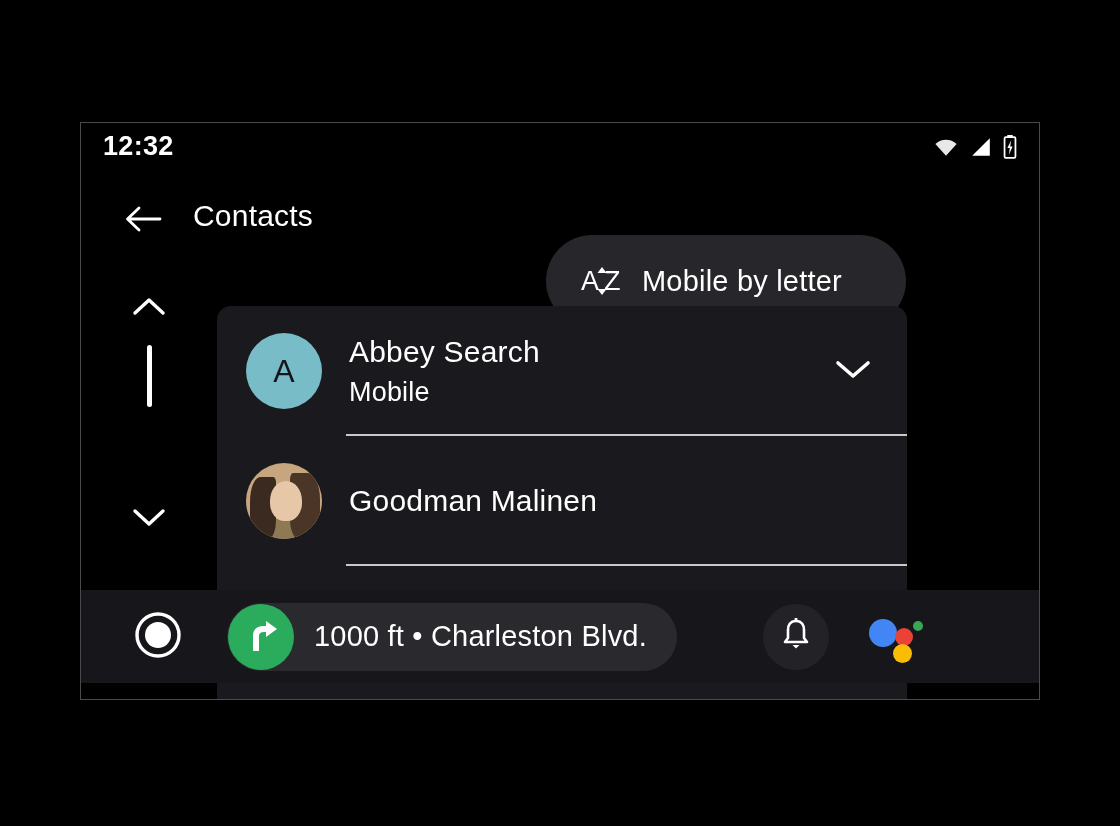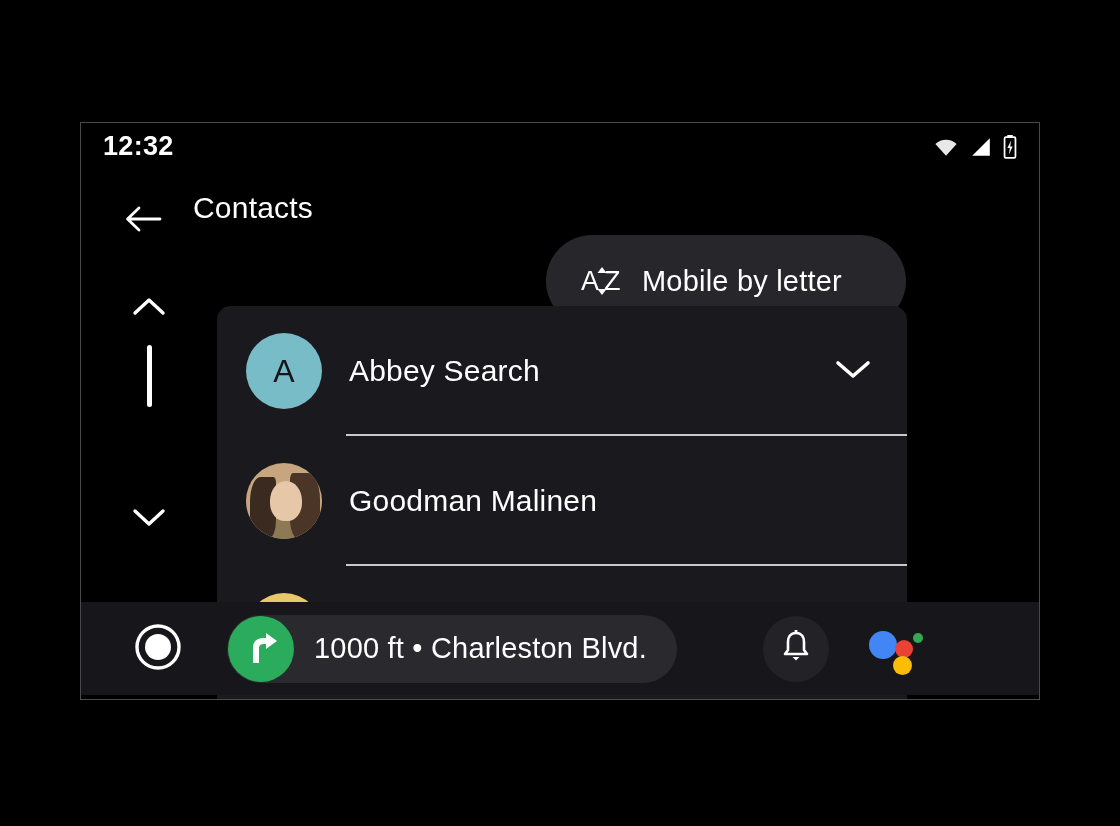--- a/index.html
+++ b/index.html
@@ -35,21 +35,21 @@
   }
 
   
   .header { position: absolute; left: 0; top: 56px; width: 100%; height: 90px; }
   .back-btn {
     position: absolute; left: 38px; top: 18px;
     width: 48px; height: 48px;
     display: flex; align-items: center; justify-content: center;
   }
   .page-title {
-    position: absolute; left: 112px; top: 12px;
+    position: absolute; left: 112px; top: 20px;
     font-size: 30px; color: #ffffff; letter-spacing: .2px;
   }
   .search-pill {
     position: absolute; left: 465px; top: 56px;
     width: 360px; height: 92px;
     background: #26262b;
     border-radius: 46px;
     display: flex; align-items: center;
   }
   .sort-icon {
@@ -119,21 +119,21 @@
     width: 56px; margin-right: 26px;
     display: flex; align-items: center; justify-content: center;
   }
   .divider {
     position: absolute; left: 129px; right: 0; bottom: 0;
     height: 2px; background: #c9c9cc;
   }
 
   
   .bottom-bar {
-    position: absolute; left: 0; bottom: 4px;
+    position: absolute; left: 0; bottom: 16px;
     width: 100%; height: 93px;
     background: #17171b;
     display: flex; align-items: center;
   }
   .home-btn {
     margin-left: 52px; width: 50px; height: 50px;
     display: flex; align-items: center; justify-content: center;
   }
   .nav-pill {
     margin-left: 44px;
@@ -230,20 +230,21 @@
   </div>
 
   <div class="list-card">
 
     <div class="contact-row">
       <div class="avatar" style="background:#78bcc8">
         <span>A</span>
       </div>
       <div class="contact-text">
         <div class="contact-name">Abbey Search</div>
+        <div class="contact-sub">Mobile</div>
       </div>
       <div class="row-chevron">
         <span>
           <svg width="40" height="26" viewBox="0 0 40 26">
             <path d="M5 7 L20 20 L35 7" stroke="#ffffff" stroke-width="3.6" fill="none" stroke-linecap="round" stroke-linejoin="round"></path>
           </svg>
         </span>
       </div>
       <div class="divider"></div>
     </div>

